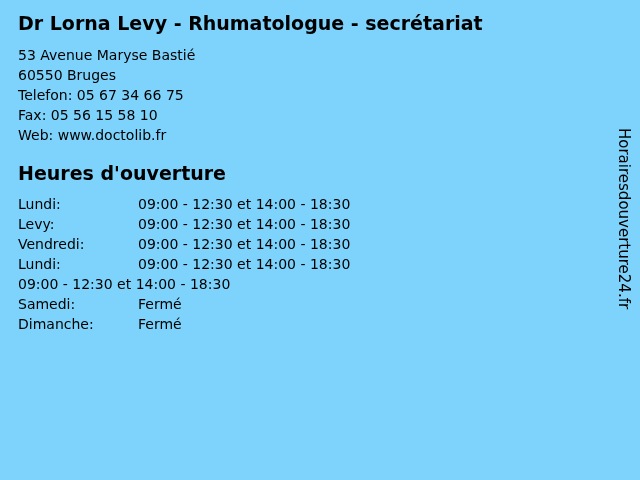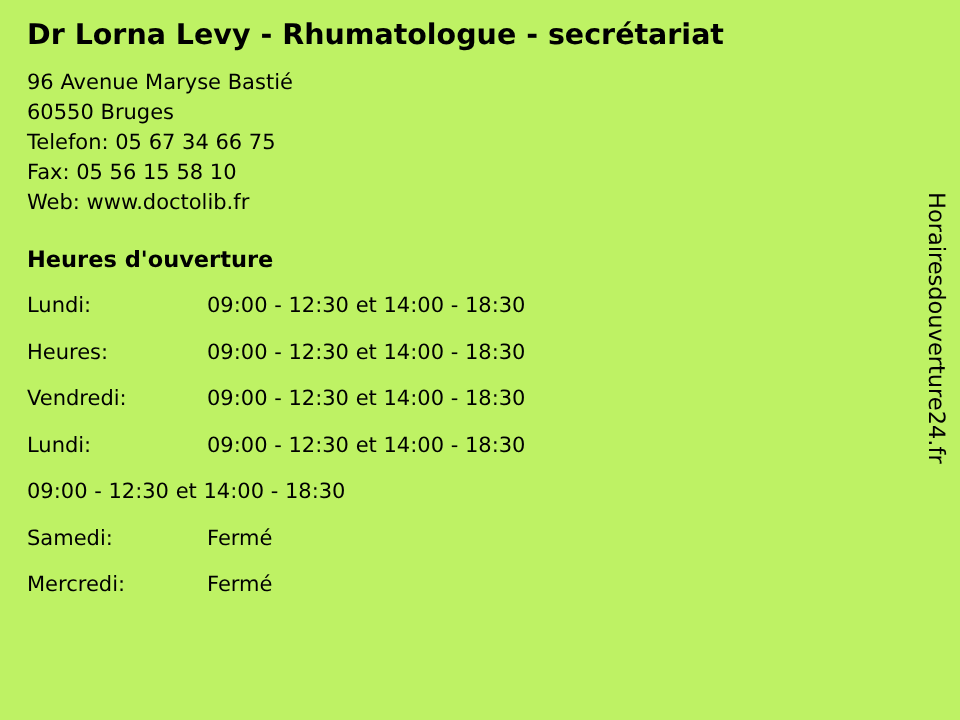--- a/index.html
+++ b/index.html
@@ -4,21 +4,21 @@
 <style>
   html, body {
     margin: 0;
     padding: 0;
     background: #ffffff;
   }
   .page {
     position: relative;
     width: 640px;
     height: 480px;
-    background: #bef264;
+    background: #7dd3fc;
     color: #000000;
     font-family: "DejaVu Sans", "Liberation Sans", sans-serif;
     overflow: hidden;
   }
   .content {
     position: absolute;
     left: 18px;
     top: 10px;
     width: 560px;
   }
@@ -32,32 +32,31 @@
   .contact {
     margin-top: 9px;
     font-size: 14px;
     line-height: 20px;
   }
   .contact-line {
     white-space: nowrap;
   }
   .hours-heading {
     margin-top: 18px;
-    font-size: 15px;
+    font-size: 19px;
     font-weight: bold;
     line-height: 20px;
   }
   .hours-table {
     margin-top: 11px;
     font-size: 14px;
     line-height: 20px;
   }
   .hours-row {
     display: flex;
-    margin-top: 11px;
   }
   .day-cell {
     width: 120px;
     flex: 0 0 120px;
     white-space: nowrap;
   }
   .time-cell {
     white-space: nowrap;
   }
   .watermark {
@@ -74,55 +73,55 @@
 </head>
 <body>
 
 <div class="page">
 
   <div class="content">
 
     <h1 class="title">Dr Lorna Levy - Rhumatologue - secrétariat</h1>
 
     <div class="contact">
-      <div class="contact-line">96 Avenue Maryse Bastié</div>
+      <div class="contact-line">53 Avenue Maryse Bastié</div>
       <div class="contact-line">60550 Bruges</div>
       <div class="contact-line">Telefon: 05 67 34 66 75</div>
       <div class="contact-line">Fax: 05 56 15 58 10</div>
       <div class="contact-line">Web: www.doctolib.fr</div>
     </div>
 
     <div class="hours-heading">Heures d'ouverture</div>
 
     <div class="hours-table">
       <div class="hours-row">
         <span class="day-cell">Lundi:</span>
         <span class="time-cell">09:00 - 12:30 et 14:00 - 18:30</span>
       </div>
       <div class="hours-row">
-        <span class="day-cell">Heures:</span>
+        <span class="day-cell">Levy:</span>
         <span class="time-cell">09:00 - 12:30 et 14:00 - 18:30</span>
       </div>
       <div class="hours-row">
         <span class="day-cell">Vendredi:</span>
         <span class="time-cell">09:00 - 12:30 et 14:00 - 18:30</span>
       </div>
       <div class="hours-row">
         <span class="day-cell">Lundi:</span>
         <span class="time-cell">09:00 - 12:30 et 14:00 - 18:30</span>
       </div>
       <div class="hours-row">
         <span class="time-cell">09:00 - 12:30 et 14:00 - 18:30</span>
       </div>
       <div class="hours-row">
         <span class="day-cell">Samedi:</span>
         <span class="time-cell">Fermé</span>
       </div>
       <div class="hours-row">
-        <span class="day-cell">Mercredi:</span>
+        <span class="day-cell">Dimanche:</span>
         <span class="time-cell">Fermé</span>
       </div>
     </div>
 
   </div>
 
   <div class="watermark">Horairesdouverture24.fr</div>
 
 </div>
 

